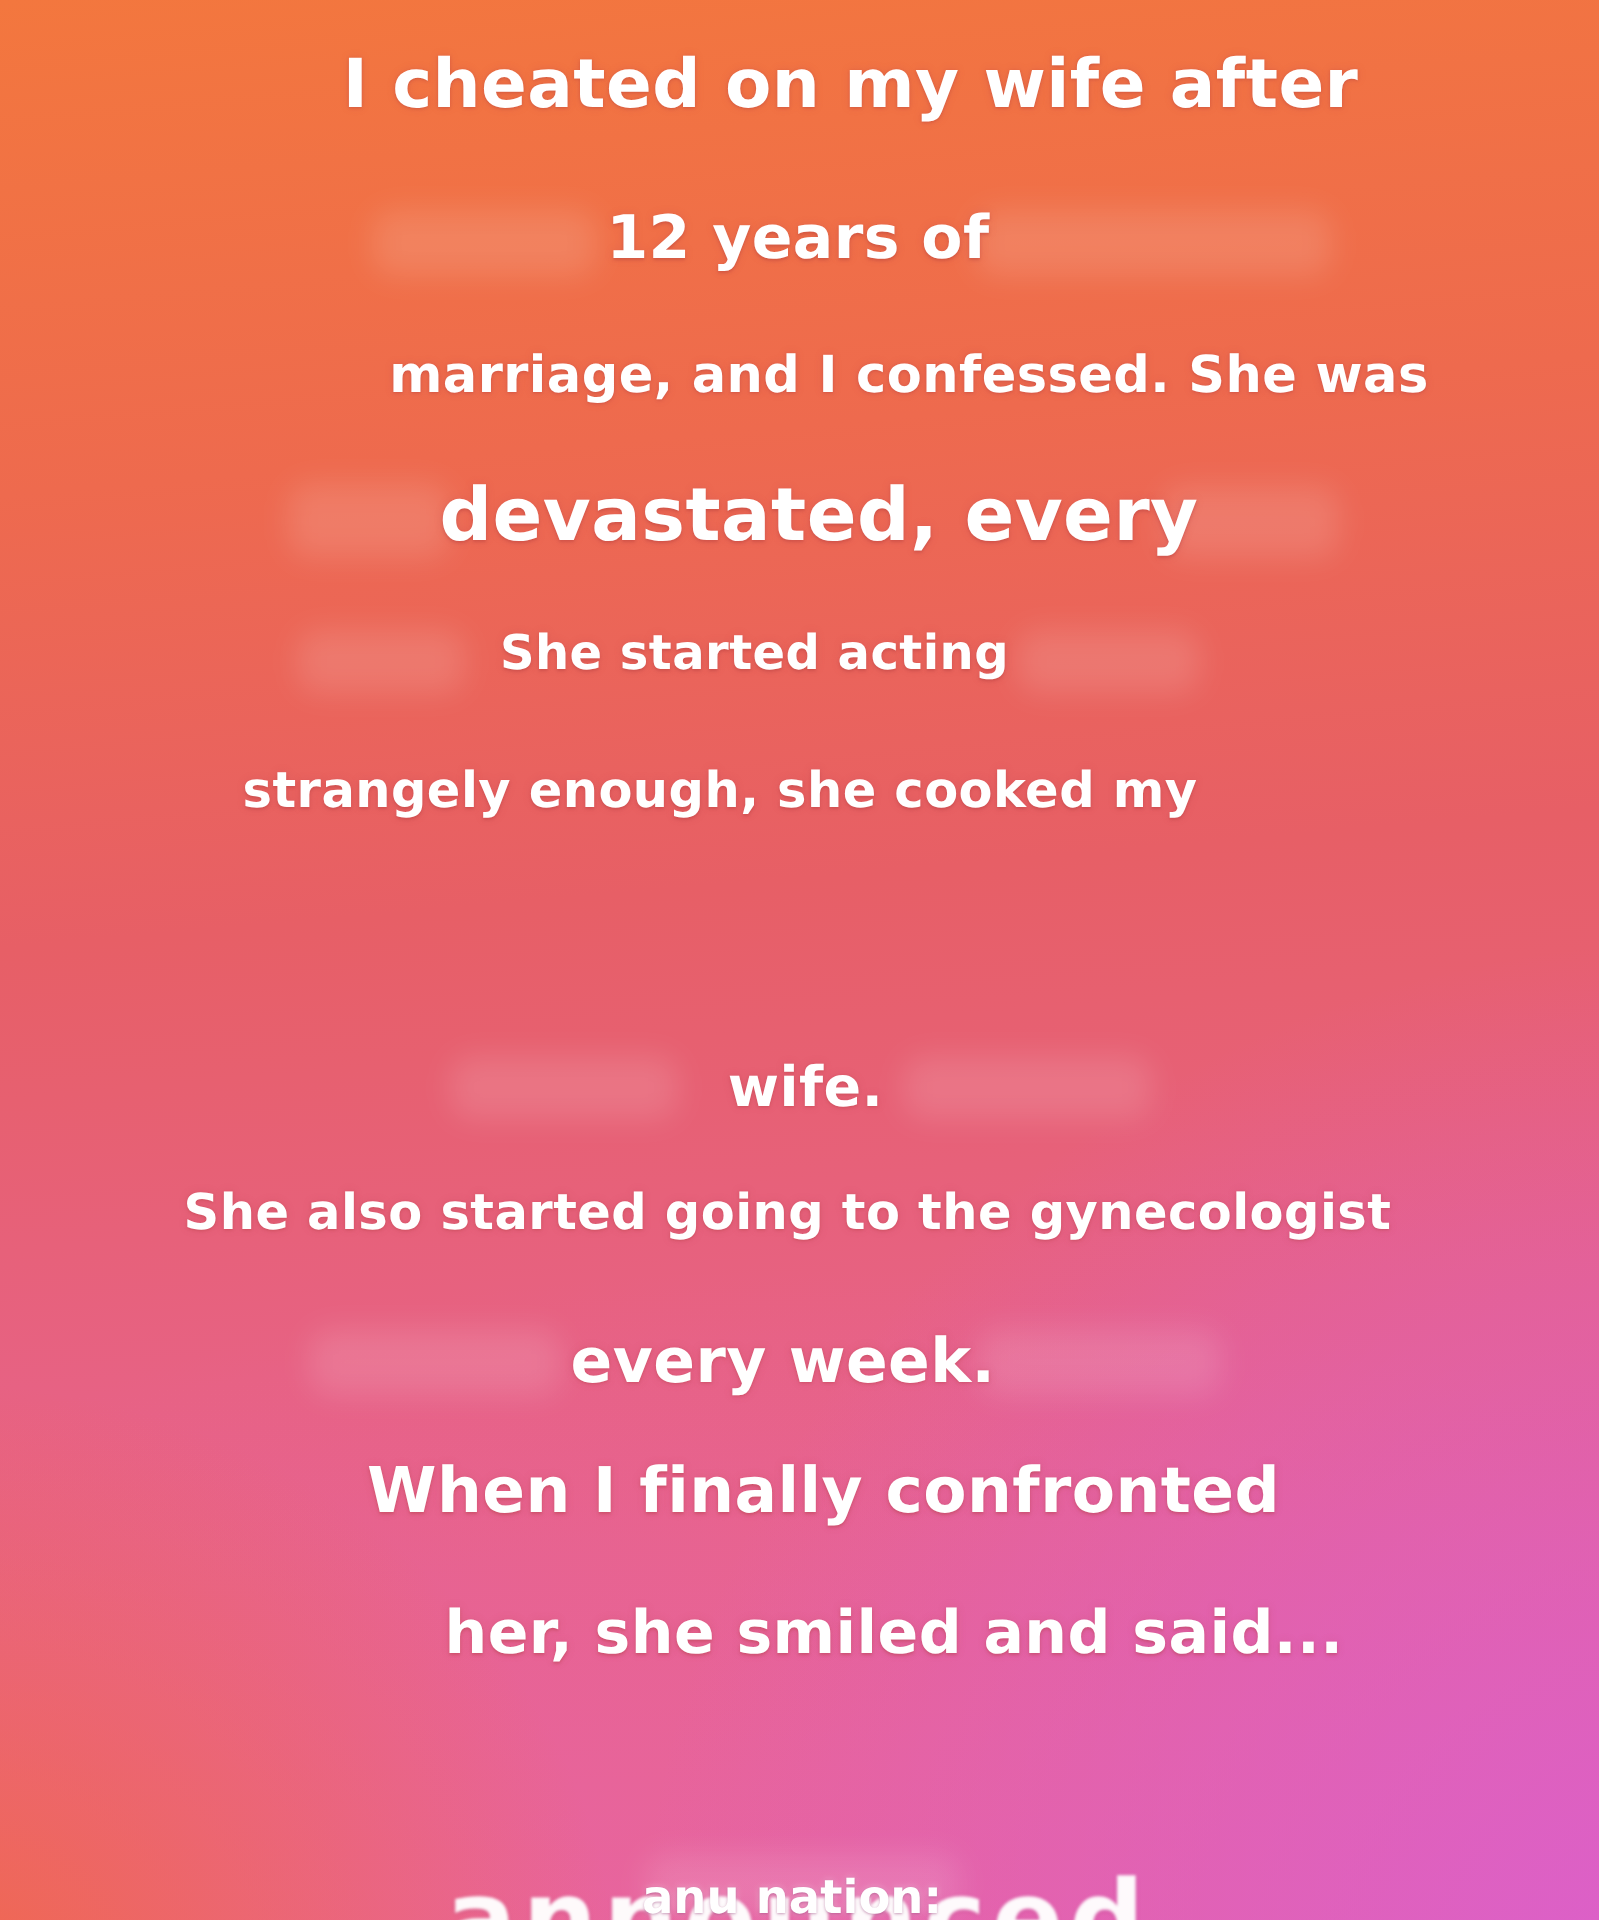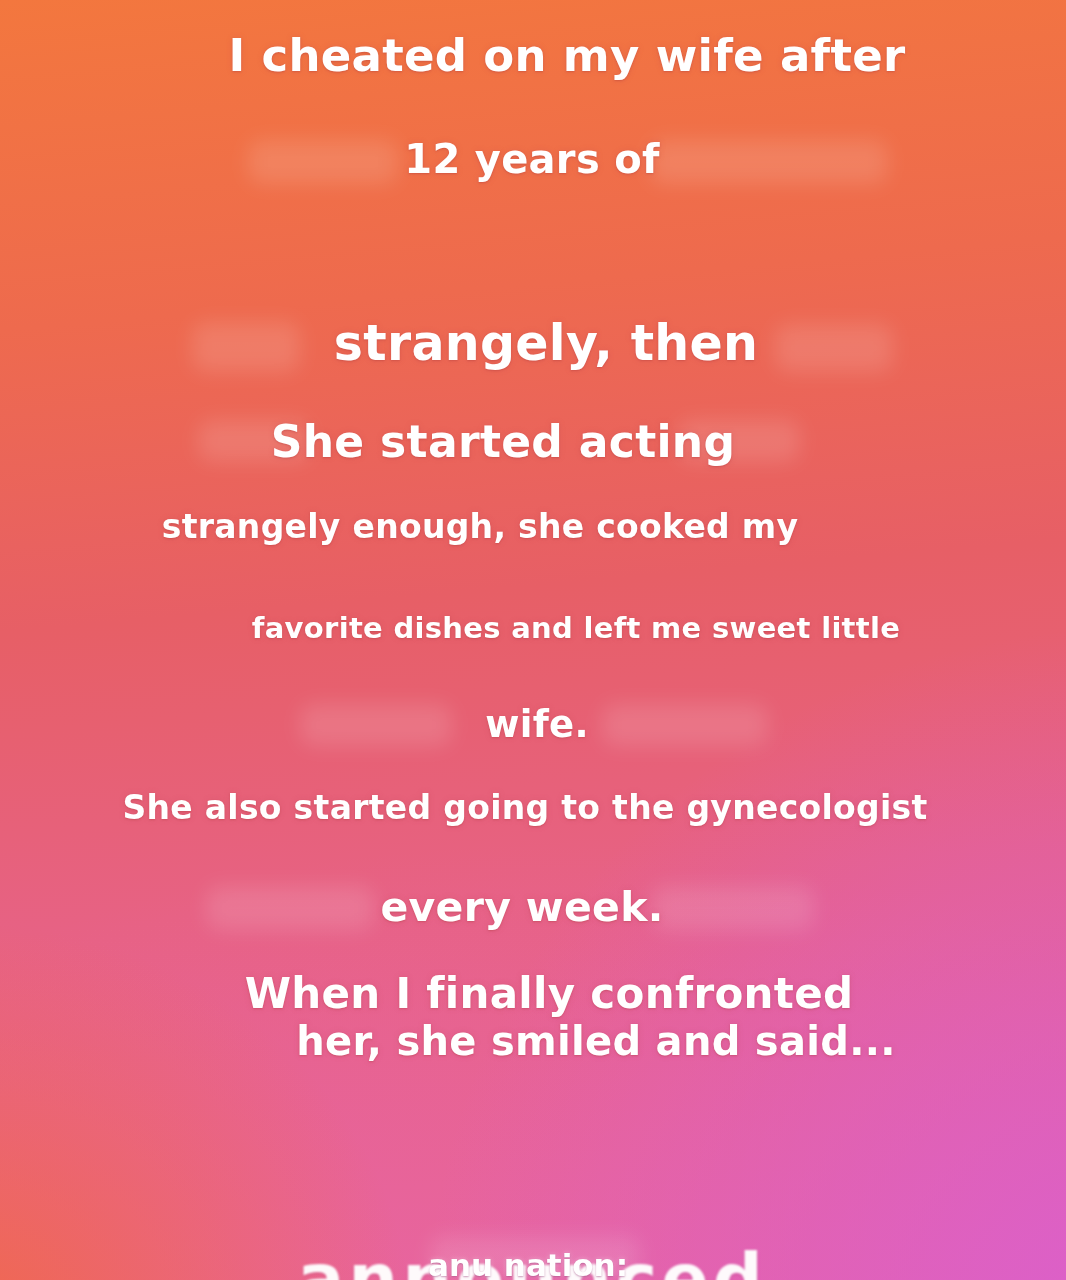--- a/index.html
+++ b/index.html
@@ -68,27 +68,27 @@
   <div class="ghost" style="top:420px; left:198px; width:112px; height:42px;"></div>
   <div class="ghost" style="top:420px; left:678px; width:122px; height:42px;"></div>
   <div class="ghost" style="top:704px; left:300px; width:152px; height:42px;"></div>
   <div class="ghost" style="top:704px; left:602px; width:166px; height:42px;"></div>
   <div class="ghost" style="top:886px; left:206px; width:168px; height:44px;"></div>
   <div class="ghost" style="top:886px; left:652px; width:162px; height:44px;"></div>
   <div class="ghost" style="top:1236px; left:430px; width:210px; height:40px;"></div>
 
   <div class="line" style="top:32px;  font-size:45px; transform:translateX(calc(-50% + 24px));">I cheated on my wife after</div>
   <div class="line" style="top:138px; font-size:40px; transform:translateX(calc(-50% - 11px));">12 years of</div>
-  <div class="line" style="top:318px; font-size:49px; transform:translateX(calc(-50% + 3px));">strangely, then</div>
-  <div class="line" style="top:419px; font-size:44px; transform:translateX(calc(-50% - 40px));">She started acting</div>
+  <div class="line" style="top:233px; font-size:34px; transform:translateX(calc(-50% + 63px));">marriage, and I confessed. She was</div>
+  <div class="line" style="top:318px; font-size:49px; transform:translateX(calc(-50% + 3px));">devastated, every</div>
+  <div class="line" style="top:419px; font-size:32px; transform:translateX(calc(-50% - 40px));">She started acting</div>
   <div class="line" style="top:510px; font-size:33px; transform:translateX(calc(-50% - 63px));">strangely enough, she cooked my</div>
-  <div class="line" style="top:613px; font-size:29px; transform:translateX(calc(-50% + 33px));">favorite dishes and left me sweet little</div>
   <div class="line" style="top:706px; font-size:37px; transform:translateX(calc(-50% - 6px));">wife.</div>
   <div class="line" style="top:886px; font-size:41px; transform:translateX(calc(-50% - 21px));">every week.</div>
   <div class="line" style="top:791px; font-size:33px; transform:translateX(calc(-50% - 18px));">She also started going to the gynecologist</div>
   <div class="line" style="top:972px; font-size:42px; transform:translateX(calc(-50% + 6px));">When I finally confronted</div>
-  <div class="line" style="top:1020px; font-size:40px; transform:translateX(calc(-50% + 53px));">her, she smiled and said...</div>
+  <div class="line" style="top:1068px; font-size:40px; transform:translateX(calc(-50% + 53px));">her, she smiled and said...</div>
 
   <div class="big-cutoff" style="top:1238px; font-size:70px; transform:translateX(calc(-50% - 11px));">announced</div>
 
   <div class="watermark" style="top:1247px; font-size:31px; transform:translateX(calc(-50% - 15px));">anu nation:</div>
 
 </div>
 
 </body></html>

